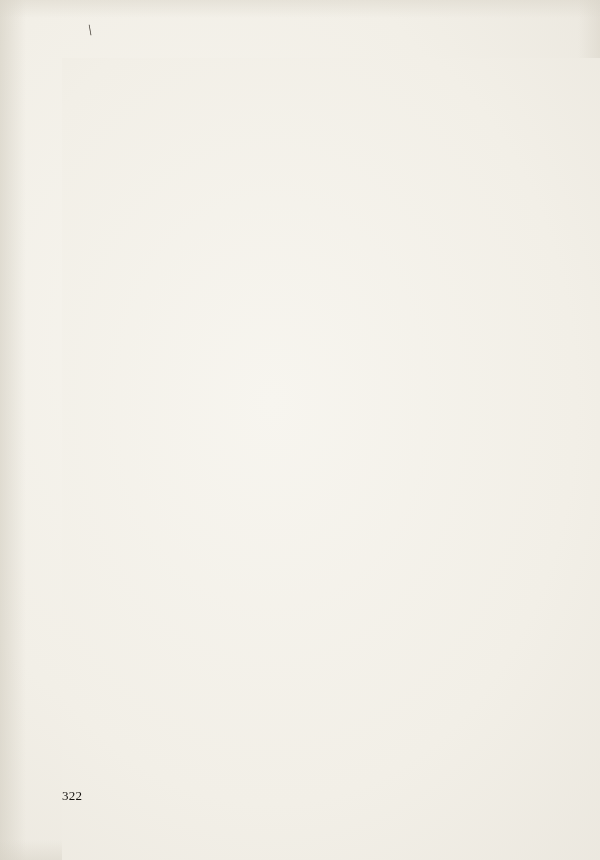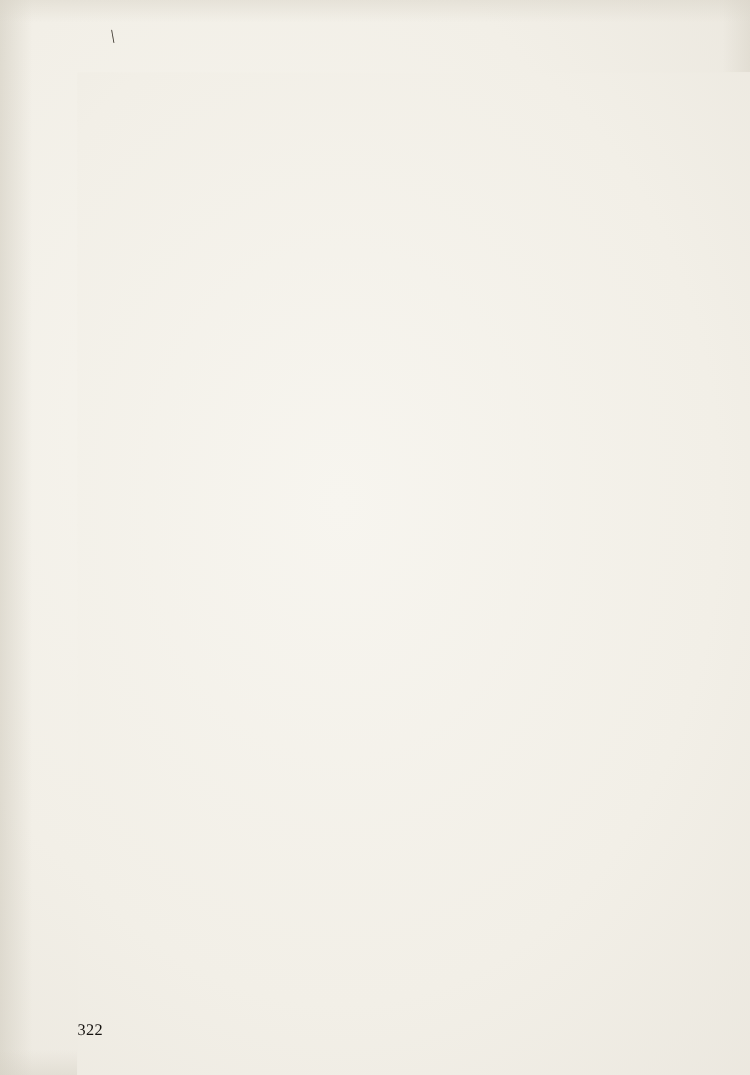--- a/index.html
+++ b/index.html
@@ -133,21 +133,21 @@
     font-size: 1px;
   }
 
   .wrapline {
     display: block;
   }
 
   .folio {
     position: absolute;
     left: 62px;
-    top: 816px;
+    top: 788px;
     font-size: 13px;
     letter-spacing: .3px;
   }
 </style>
 </head>
 <body>
 
 <div class="page">
   <div class="edge-left"></div>
   <div class="edge-right"></div>

